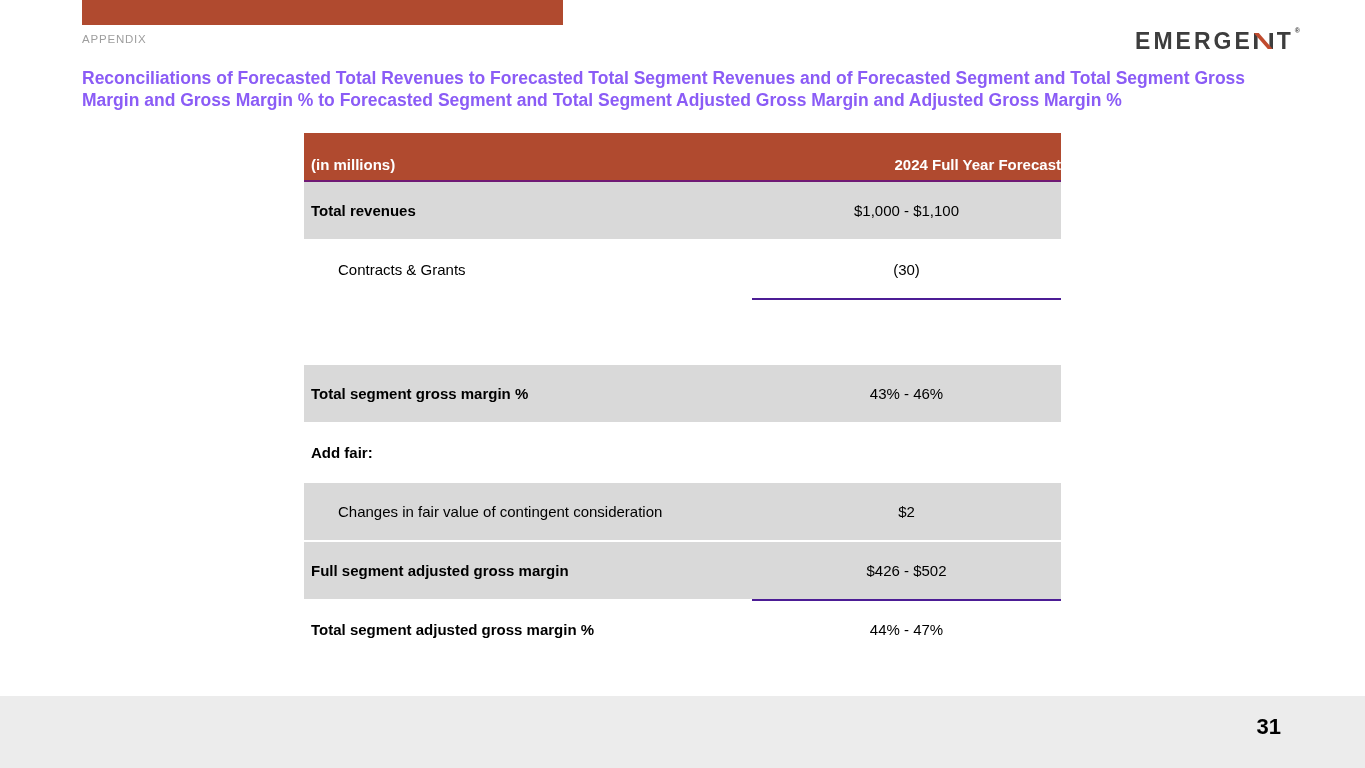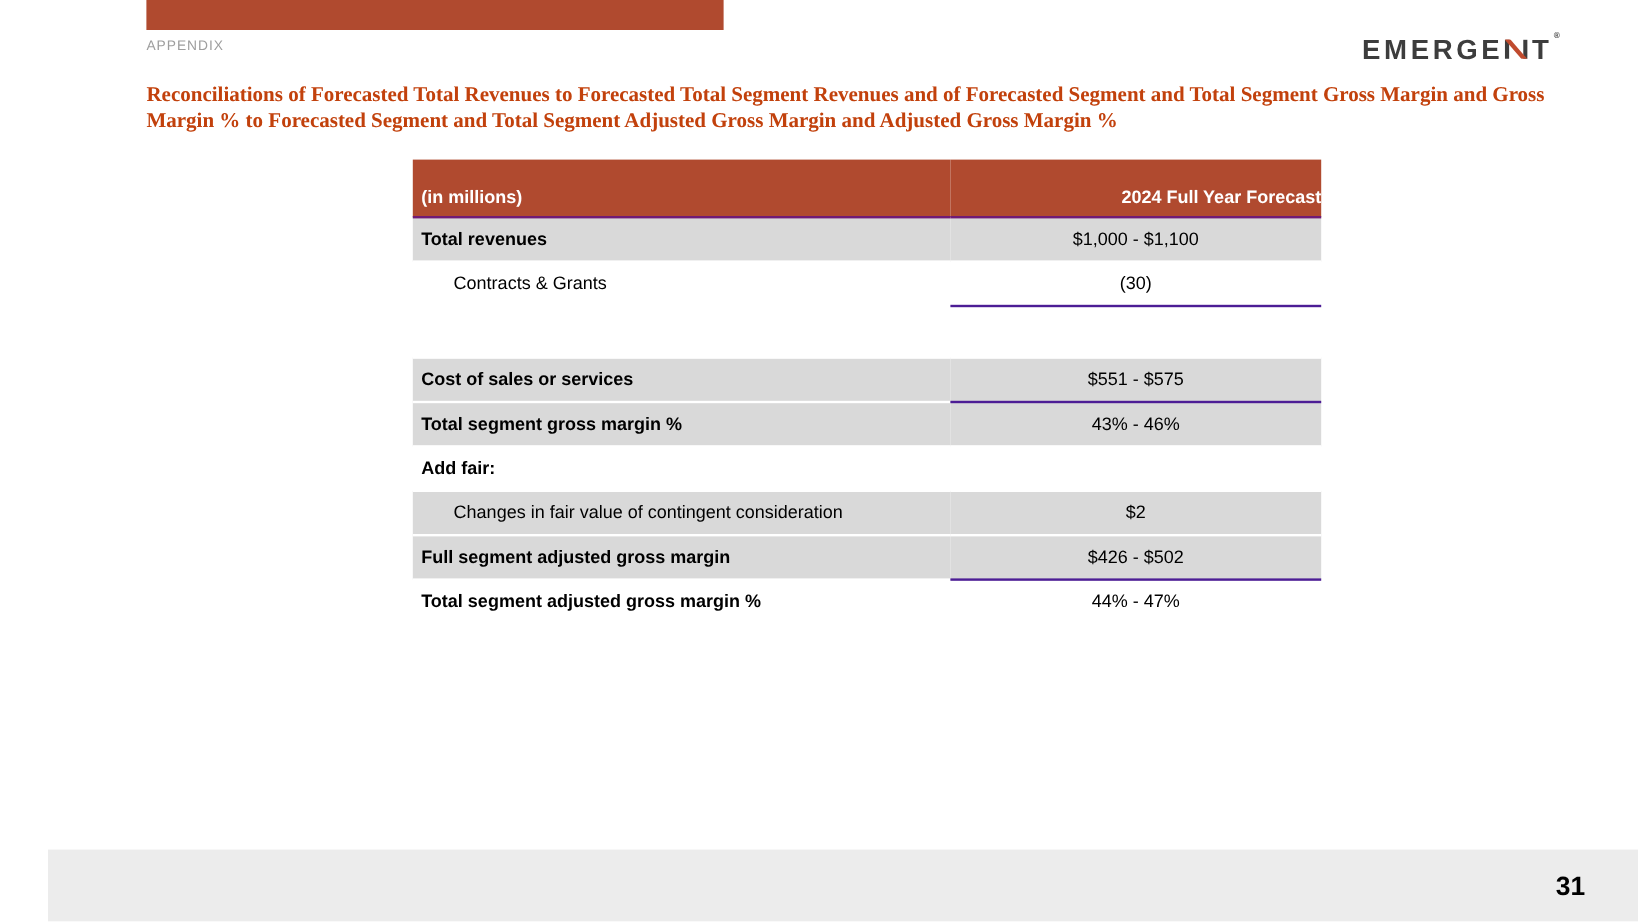--- a/index.html
+++ b/index.html
@@ -9,21 +9,21 @@
     --charcoal:#3d3d3d;
     --logo-accent:#c04b2e;
     --appendix:#9e9e9e;
   }
   html,body{margin:0;padding:0;}
   body{
     width:1365px;height:768px;overflow:hidden;background:#ffffff;
     font-family:"Liberation Sans",sans-serif;color:#000;
     position:relative;
   }
-  .slide{position:absolute;inset:0;background:#fff;margin-left:40px;}
+  .slide{position:absolute;inset:0;background:#fff;}
 
   .top-bar{
     position:absolute;left:82px;top:0;width:481px;height:25px;
     background:var(--rust);
   }
   .appendix{
     position:absolute;left:82px;top:33px;
     font-size:11.5px;letter-spacing:0.8px;color:var(--appendix);
   }
 
@@ -36,51 +36,51 @@
     display:inline-block;width:19px;height:16.5px;
     vertical-align:baseline;margin:0 4px 0 1px;
   }
   .logo .reg{
     font-size:7px;letter-spacing:0;vertical-align:top;
     position:relative;top:-1px;left:1px;color:var(--charcoal);
   }
 
   .title{
     position:absolute;left:82px;top:68px;width:1205px;
-    font-size:17.5px;line-height:21.5px;font-weight:bold;color:#c2410c;margin:0;font-family:Liberation Serif, serif;
+    font-size:17.5px;line-height:21.5px;font-weight:bold;color:#8b5cf6;margin:0;
   }
 
   table.recon{
     position:absolute;left:304px;top:133px;width:757px;
     border-collapse:collapse;table-layout:fixed;
     font-size:15px;
   }
   table.recon col.c1{width:448px;}
   table.recon col.c2{width:309px;}
   table.recon th{
     background:var(--rust);color:#fff;font-weight:bold;
     height:40px;border-bottom:2px solid #701a75;
     vertical-align:bottom;padding:0 0 7px 0;
   }
   table.recon th.h1{text-align:left;padding-left:7px;}
   table.recon th.h2{text-align:right;}
   table.recon td{
-    height:25px;padding:5px;border-bottom:2px solid #fff;
+    height:25px;padding:16px;border-bottom:2px solid #fff;
     vertical-align:middle;white-space:nowrap;
   }
   table.recon tr.shaded td{background:var(--shaded);}
   table.recon td.lbl{text-align:left;padding-left:7px;}
   table.recon td.lbl.ind{padding-left:34px;}
   table.recon td.lbl.b{font-weight:bold;}
   table.recon td.val{text-align:center;}
   table.recon td.bb{border-bottom:2px solid #4c1d95;}
   table.recon tr.spacer td{height:31px;background:#fff;}
 
   .footer{
-    position:absolute;left:0;bottom:0;width:1365px;height:60px;
+    position:absolute;left:0;bottom:0;width:1365px;height:72px;
     background:var(--footer);
   }
   .page-num{
     position:absolute;right:84px;top:18px;
     font-size:22px;font-weight:bold;color:#000;
   }
 </style>
 </head>
 <body>
 
@@ -117,24 +117,20 @@
           <td class="val">$1,000 - $1,100</td>
         </tr>
         <tr class="">
           <td class="lbl ind">Contracts &amp; Grants</td>
           <td class="val bb">(30)</td>
         </tr>
         <tr class="spacer">
           <td colspan="2"></td>
         </tr>
         <tr class="shaded">
-          <td class="lbl b">Cost of sales or services</td>
-          <td class="val bb">$551 - $575</td>
-        </tr>
-        <tr class="shaded">
           <td class="lbl b">Total segment gross margin %</td>
           <td class="val">43% - 46%</td>
         </tr>
         <tr class="">
           <td class="lbl b">Add fair:</td>
           <td class="val"></td>
         </tr>
         <tr class="shaded">
           <td class="lbl ind">Changes in fair value of contingent consideration</td>
           <td class="val">$2</td>

